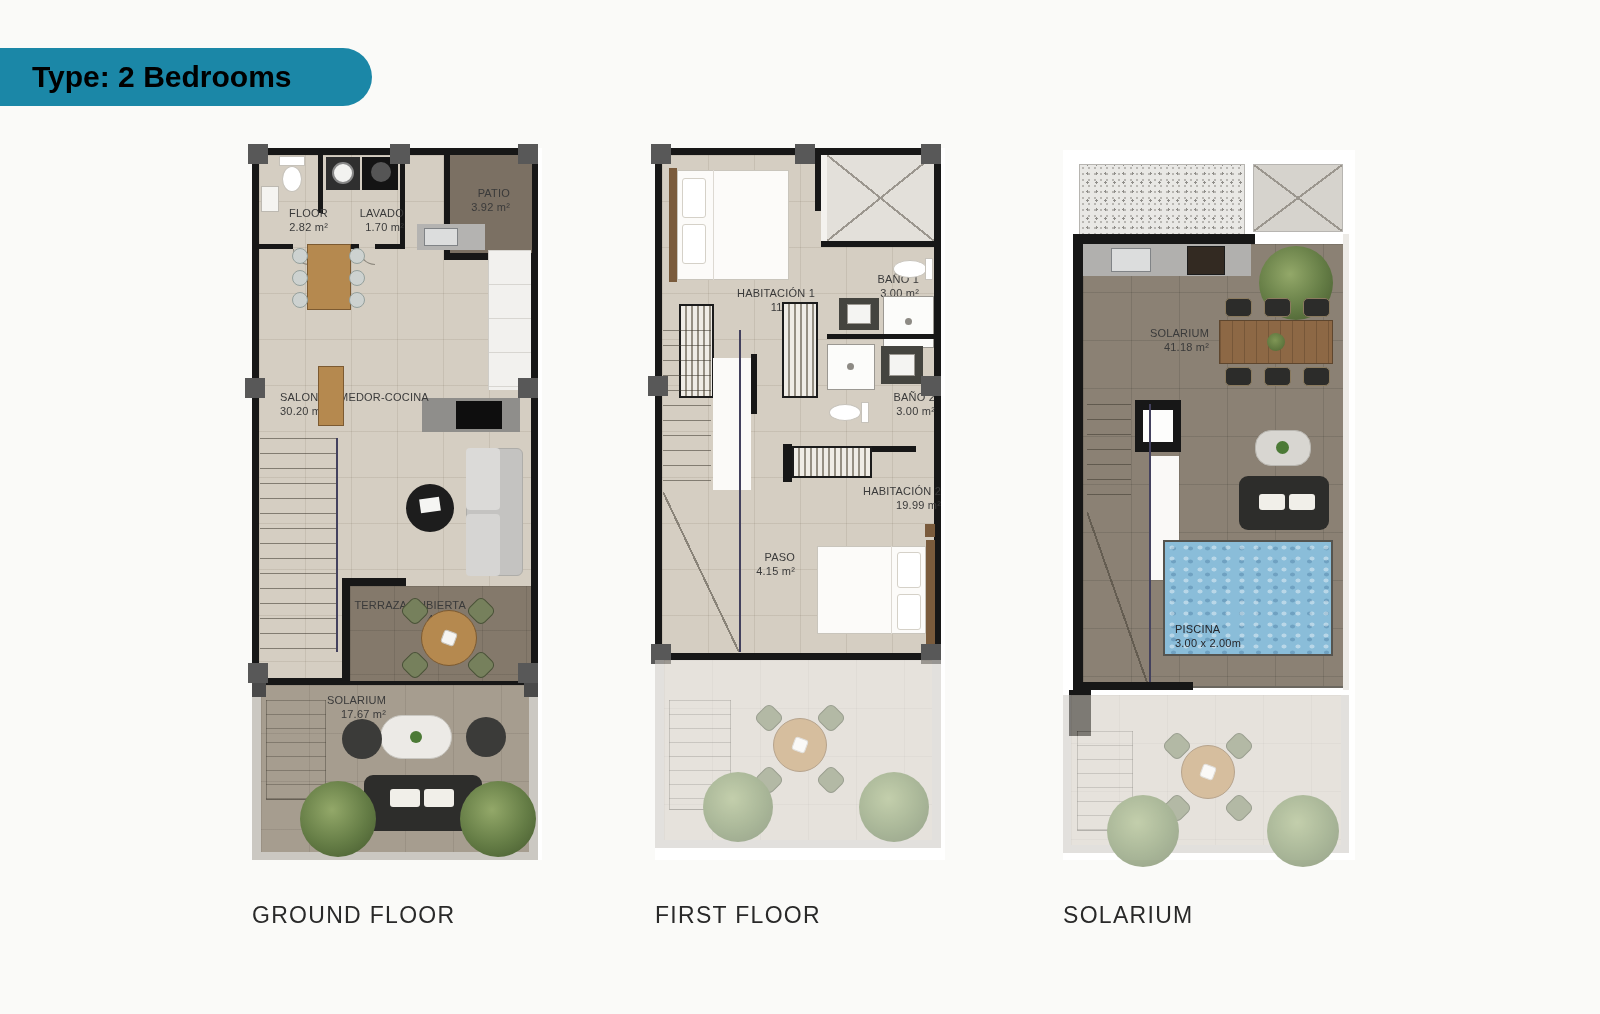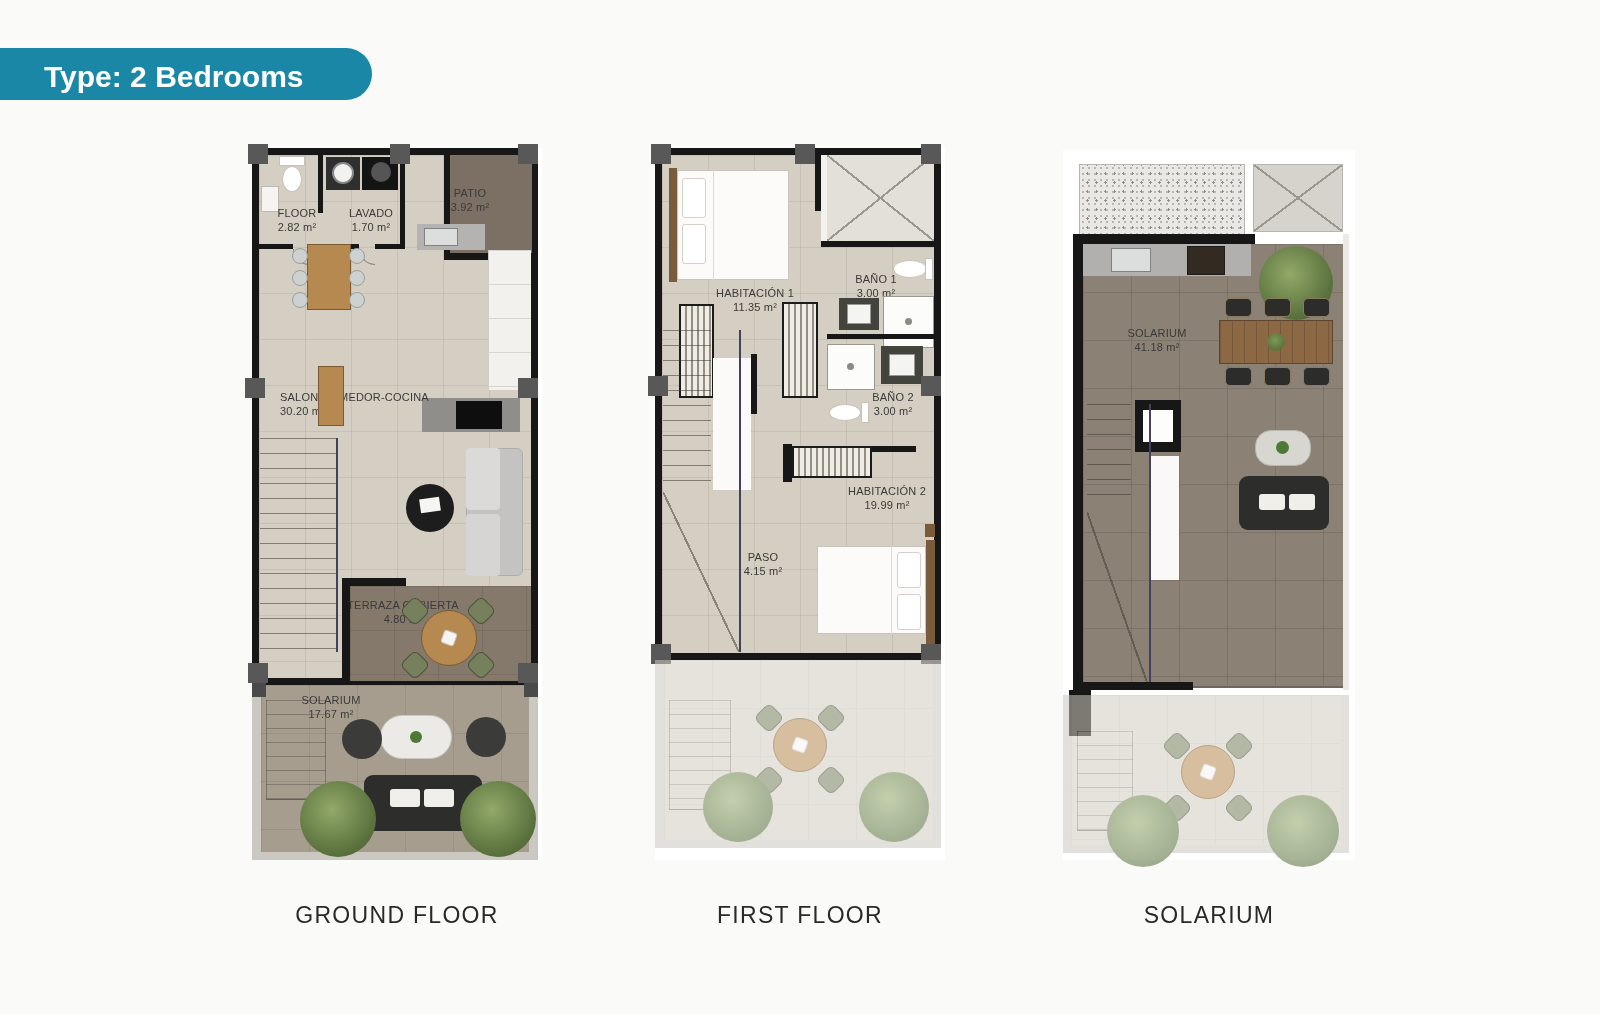--- a/index.html
+++ b/index.html
@@ -7,21 +7,21 @@
 body{position:relative;background:#fafaf8;font-family:"Liberation Sans",sans-serif;overflow:hidden}
 .a{position:absolute}
 .blk{background:#171717}
 .lw{background:#cbc8c2}
 .beige{background:#d5cec2;background-image:linear-gradient(rgba(125,115,98,.16) 1px,transparent 1px),linear-gradient(90deg,rgba(125,115,98,.16) 1px,transparent 1px);background-size:46px 46px}
 .brown{background:#84796b;background-image:linear-gradient(rgba(50,45,38,.14) 1px,transparent 1px),linear-gradient(90deg,rgba(50,45,38,.14) 1px,transparent 1px);background-size:44px 44px}
 .darkbrown{background:#7b7063}
 .gb{background:#a69d8f;background-image:linear-gradient(rgba(70,63,52,.12) 1px,transparent 1px),linear-gradient(90deg,rgba(70,63,52,.12) 1px,transparent 1px);background-size:48px 48px}
 .ghostfloor{background:#d2ccc1;background-image:linear-gradient(rgba(70,63,52,.08) 1px,transparent 1px),linear-gradient(90deg,rgba(70,63,52,.08) 1px,transparent 1px);background-size:48px 48px}
 .plan{position:absolute;background:#ffffff}
-.lbl{position:absolute;font-size:11px;line-height:1.3;color:#3a3a3a;text-align:center;letter-spacing:.2px}
+.lbl{position:absolute;font-size:11px;line-height:1.3;color:#3a3a3a;text-align:right;letter-spacing:.2px}
 .lbl.left{text-align:left}
 .stairs{background-image:repeating-linear-gradient(to bottom,rgba(62,57,47,.55) 0 1px,transparent 1px 15px)}
 .gstairs{border:1px solid rgba(62,57,47,.4);border-top:none;background-image:repeating-linear-gradient(to bottom,rgba(62,57,47,.35) 0 1px,transparent 1px 14px)}
 .wood{background:#b5894f;border:1px solid #7c5a31}
 .dwood{background:#7a5b3c}
 .chair{position:absolute;width:16px;height:16px;border-radius:50%;background:#cdd2d0;border:1px solid #95a09c}
 .ochair{position:absolute;width:22px;height:22px;border-radius:6px;background:#76805c;border:1px solid #4a5238;transform:rotate(45deg)}
 .dchair{position:absolute;width:27px;height:19px;border-radius:5px;background:#2c2c2a;border:1px solid #8a7a5e}
 .bed{position:absolute;background:#fcfbf9;border:1px solid #c9c5bc}
 .pil{position:absolute;background:#fff;border:1px solid #d5d1c8;border-radius:3px}
@@ -30,22 +30,22 @@
 .diag{background-image:linear-gradient(to top right,transparent calc(50% - 1px),rgba(62,57,47,.5) calc(50% - 1px) calc(50% + 1px),transparent calc(50% + 1px))}
 .gravel{background-color:#e9e8e5;background-image:radial-gradient(#b8b6b2 1px,transparent 1.4px),radial-gradient(#8f8d89 1px,transparent 1.4px);background-size:6px 6px,9px 9px;background-position:0 0,3px 4px;border:1px solid #b7b5b1}
 .pool{background-color:#8abdd9;background-image:radial-gradient(rgba(255,255,255,.4) 2px,transparent 3px),radial-gradient(rgba(40,90,130,.28) 2px,transparent 3px);background-size:14px 11px,17px 13px;border:2px solid #55544f}
 .plant{position:absolute;border-radius:50%;background:radial-gradient(circle at 42% 38%,#93a869 0%,#647c45 55%,#42562c 100%)}
 .pillar{position:absolute;width:20px;height:20px;background:#585858}
 .rail{background:#43415e}
 .steel{position:absolute;background:#dcdddd;border:1px solid #808386}
 .sofa-dark{position:absolute;background:#2d2d2b;border-radius:9px}
 .cush{position:absolute;background:#f1efe9;border-radius:3px}
 .arc{position:absolute;border-left:1px solid #8d887e;border-bottom:1px solid #8d887e;border-bottom-left-radius:100%}
-.caption{position:absolute;top:902px;font-size:23px;letter-spacing:1.3px;color:#292929;text-align:center}
-.badge{position:absolute;left:0;top:48px;width:372px;height:52px;background:#1b87a7;border-radius:0 30px 30px 0;color:#ffffff;font-weight:bold;font-size:30px;line-height:58px;padding-left:44px}
+.caption{position:absolute;top:902px;font-size:23px;letter-spacing:1.3px;color:#292929;text-align:left}
+.badge{position:absolute;left:0;top:48px;width:372px;height:58px;background:#1b87a7;border-radius:0 30px 30px 0;color:#000000;font-weight:bold;font-size:30px;line-height:58px;padding-left:32px}
 .ghost{position:absolute;opacity:.55}
 .cab{background:#f2f1ee;border-left:1px solid #cfcdc8;background-image:repeating-linear-gradient(to bottom,#d8d6d1 0 1px,transparent 1px 34px)}
 </style>
 </head>
 <body>
 
 <div class="badge">
   <span>Type: 2 Bedrooms</span>
 </div>
 
@@ -285,20 +285,26 @@
   <div class="a" style="left:88px;top:306px;width:28px;height:124px;background:#faf9f7"></div>
   <div class="a stairs diag" style="left:24px;top:362px;width:62px;height:176px"></div>
   <div class="a rail" style="left:86px;top:254px;width:2px;height:284px"></div>
 
   <div class="a" style="left:192px;top:280px;width:56px;height:36px;background:#d8d6d1;border:1px solid #b8b6b0;border-radius:16px"></div>
   <div class="a" style="left:213px;top:291px;width:13px;height:13px;background:#4c7a36;border-radius:50%"></div>
   <div class="sofa-dark" style="left:176px;top:326px;width:90px;height:54px"></div>
   <div class="cush" style="left:196px;top:344px;width:26px;height:16px"></div>
   <div class="cush" style="left:226px;top:344px;width:26px;height:16px"></div>
 
+  <div class="a pool" style="left:100px;top:390px;width:170px;height:116px">
+    <div class="lbl left" style="left:10px;top:80px;width:120px;color:#26262a">
+      <span>PISCINA</span><br>
+      <span>3.00 x 2.00m</span>
+    </div>
+  </div>
   <div class="a blk" style="left:10px;top:532px;width:120px;height:8px"></div>
   <div class="a" style="left:130px;top:536px;width:150px;height:2px;background:#6b675f"></div>
   <div class="a blk" style="left:6px;top:540px;width:22px;height:46px"></div>
 
   <div class="ghost" style="left:0;top:545px;width:292px;height:165px">
     <div class="a lw" style="left:0;top:0;width:8px;height:158px"></div>
     <div class="a lw" style="left:278px;top:0;width:8px;height:158px"></div>
     <div class="a ghostfloor" style="left:8px;top:0;width:270px;height:150px"></div>
     <div class="a lw" style="left:8px;top:150px;width:270px;height:8px"></div>
     <div class="a gstairs" style="left:14px;top:36px;width:56px;height:100px"></div>

